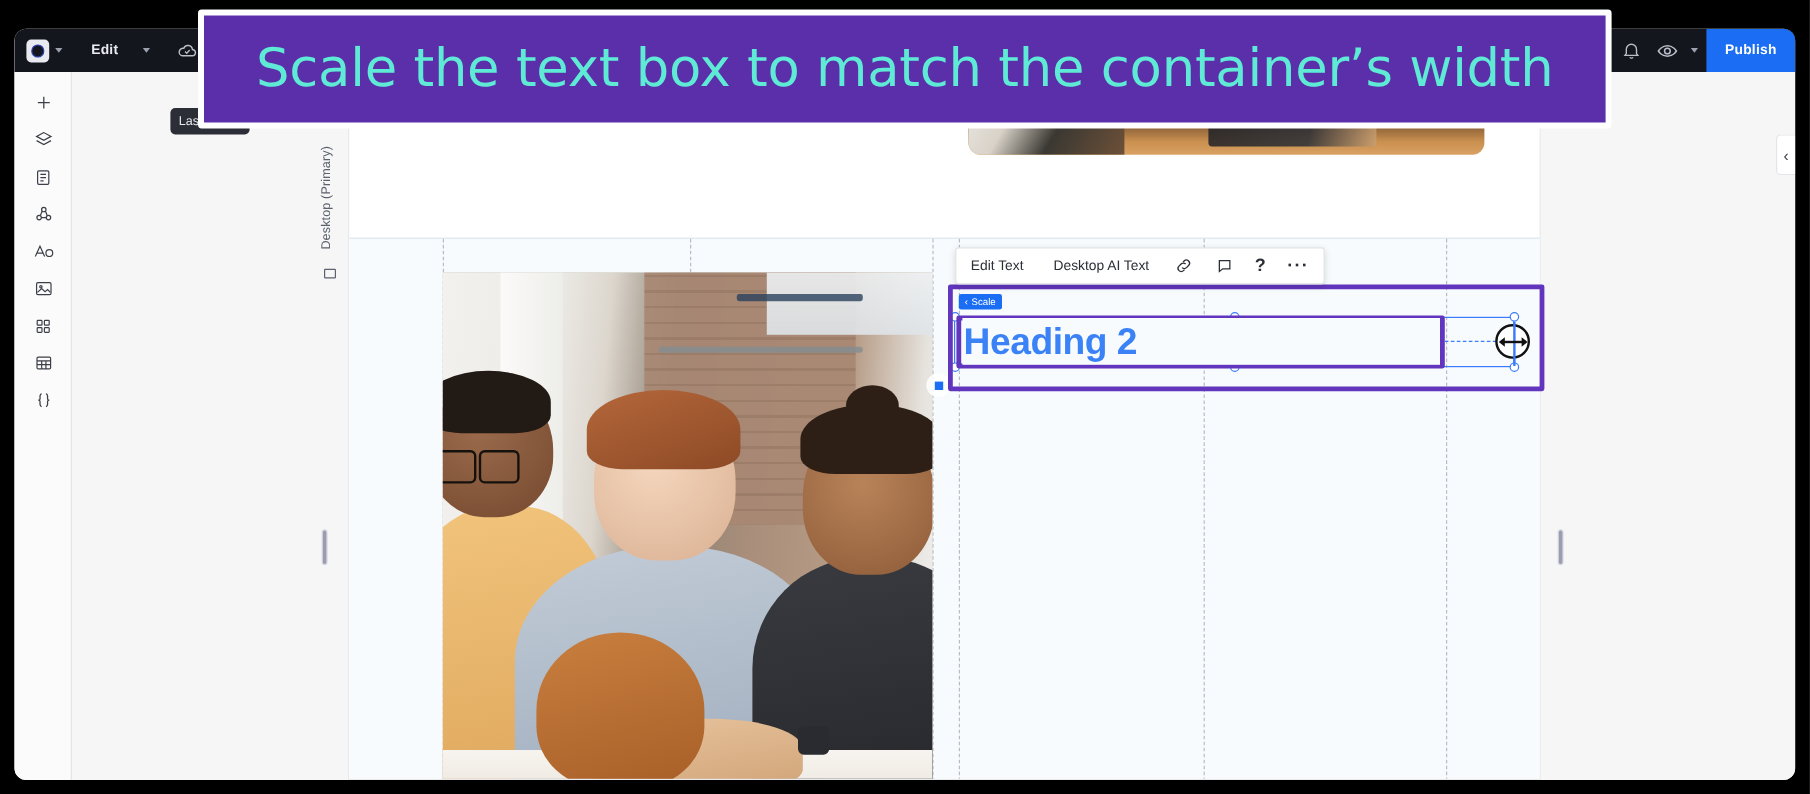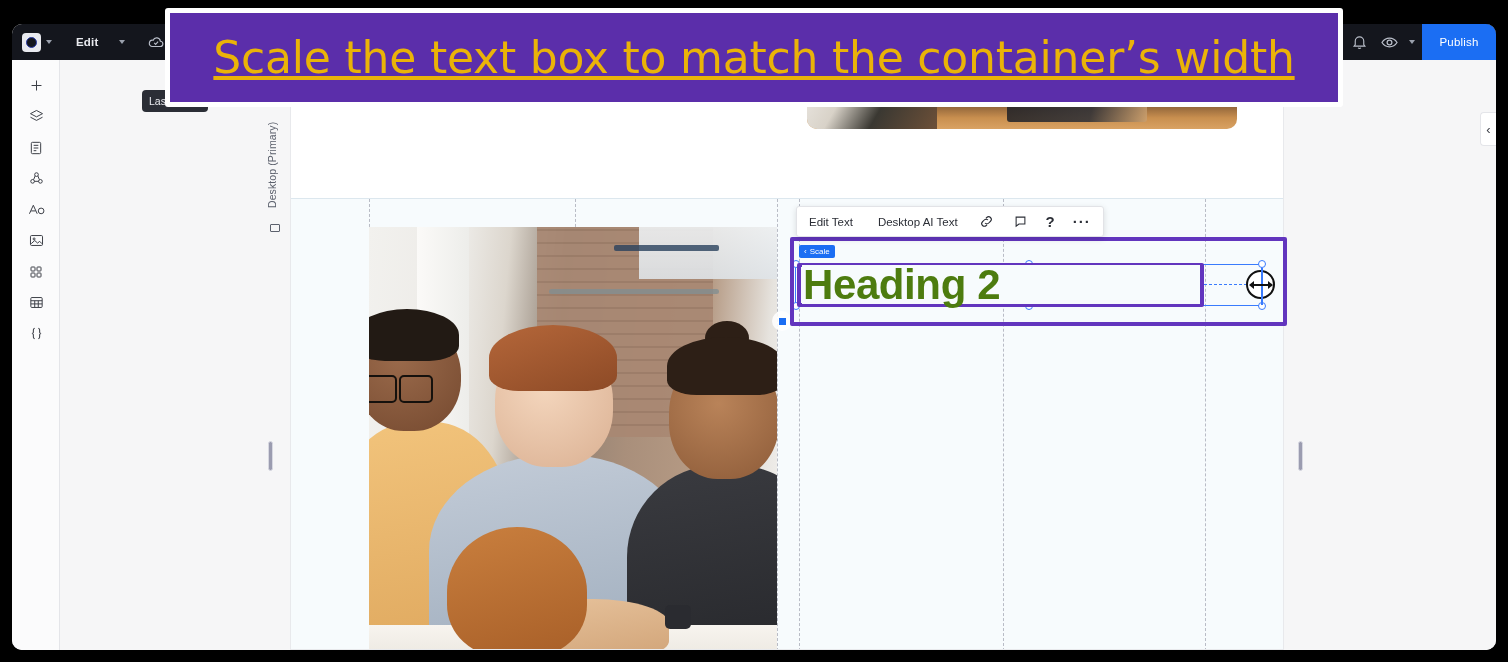--- a/index.html
+++ b/index.html
@@ -64,21 +64,21 @@
     display: flex; align-items: center; justify-content: center;
   }
   .topbar-right {
     position: absolute; right: 0; top: 0; height: 36px;
     display: flex; align-items: center; gap: 0;
   }
   .tb-rico { width: 34px; height: 36px; display: flex; align-items: center; justify-content: center; }
   .publish-btn {
     height: 36px; width: 74px;
     background: #1b6ef3; color: #fff;
-    font-size: 11.5px; font-weight: normal;
+    font-size: 11.5px; font-weight: bold;
     display: flex; align-items: center; justify-content: center;
     letter-spacing: .2px;
   }
 
   
   .rail {
     position: absolute; left: 0; top: 36px;
     width: 48px; height: 590px;
     background: #fbfbfc;
     border-right: 1px solid #e4e5e9;
@@ -299,22 +299,22 @@
     font-size: 8px;
     display: flex; align-items: center; gap: 3px;
     padding: 0 5px;
     z-index: 6;
   }
   .heading-text {
     position: absolute;
     left: 790px; top: 241px;
     width: 398px; height: 39px;
     display: flex; align-items: center;
-    font-size: 42px; font-weight: bold;
-    color: #4d7c0f;
+    font-size: 31px; font-weight: bold;
+    color: #3b82f6;
     letter-spacing: -.4px;
     background: #f7fbfd;
     padding-left: 1px;
     z-index: 4;
   }
 
   
   .ctx-toolbar {
     position: absolute;
     left: 784px; top: 182px;
@@ -362,27 +362,26 @@
     position: absolute;
     left: 165px; top: 8px;
     width: 1178px; height: 99px;
     background: #5b2eaa;
     border: 5px solid #fff;
     border-radius: 3px;
     display: flex; align-items: center; justify-content: center;
     z-index: 50;
   }
   .banner-text {
-    color: #eab308;
+    color: #5eead4;
     font-size: 44px;
     letter-spacing: -.2px;
     white-space: nowrap;
     font-family: "DejaVu Sans", sans-serif;
     font-weight: 400;
-    text-decoration: underline;
   }
 </style>
 </head>
 <body>
 
 <div id="root">
 
   <div class="app-window">
 
     <div class="topbar">

